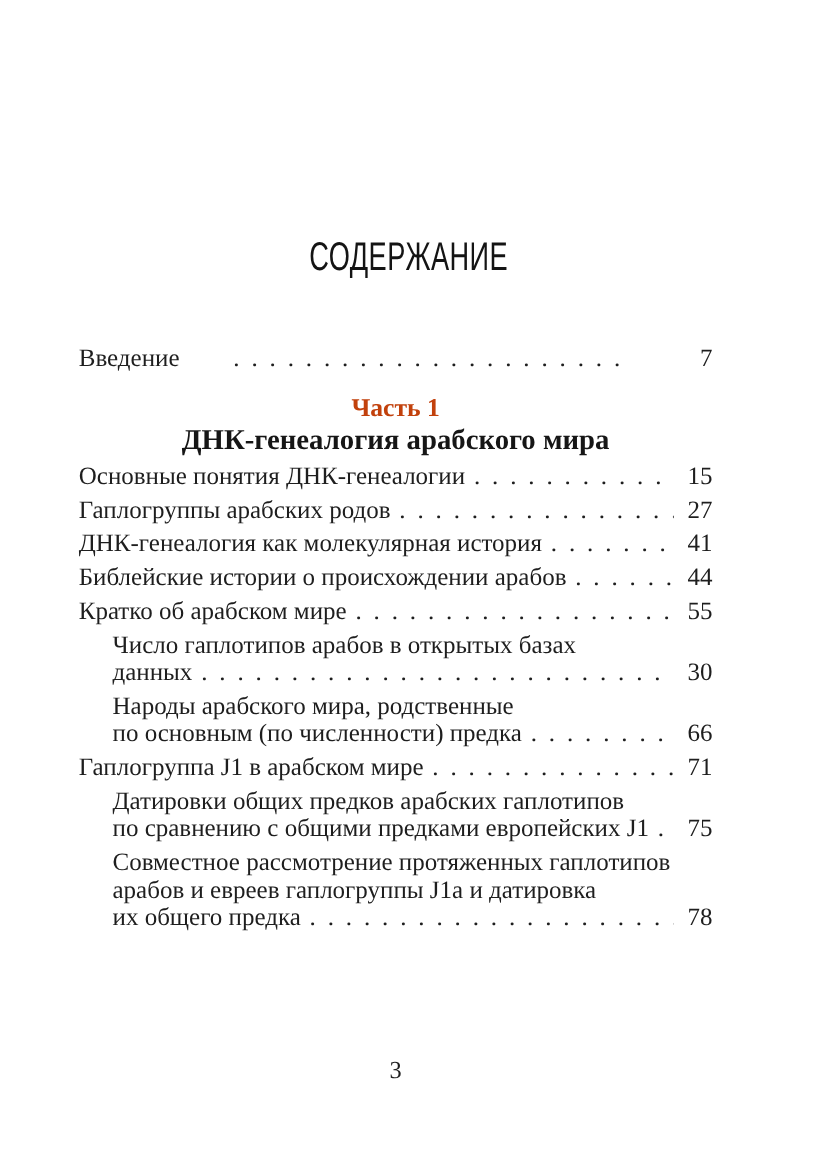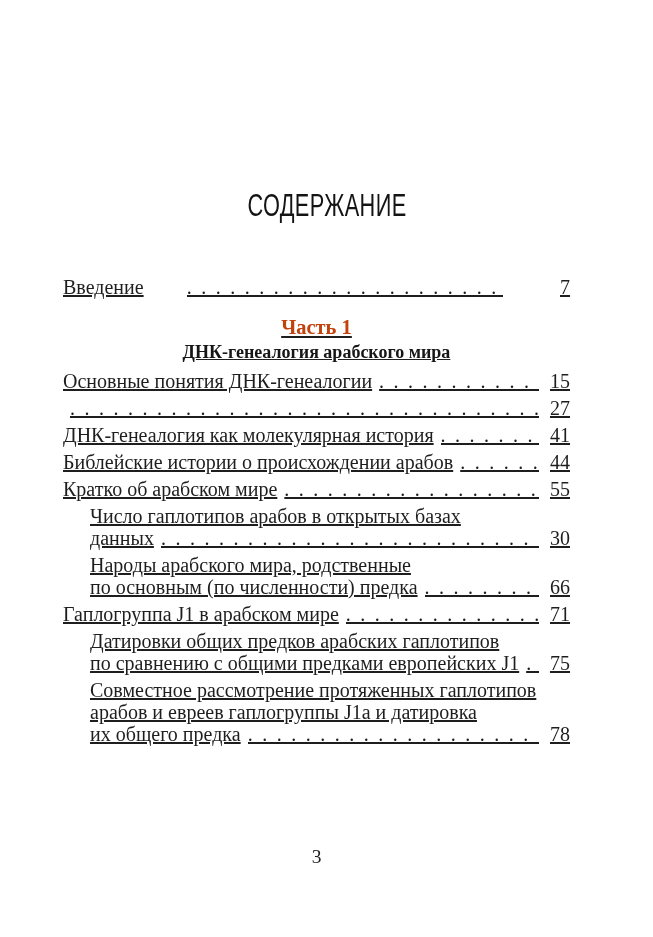--- a/index.html
+++ b/index.html
@@ -10,21 +10,20 @@
   .page {
     position: relative;
     width: 653px;
     height: 933px;
     background: #ffffff;
     box-sizing: border-box;
     padding-top: 186px;
     font-family: "Liberation Serif", serif;
     color: #1e1e1e;
     overflow: hidden;
-    text-decoration: underline;
   }
   .title-wrap {
     text-align: center;
     height: 38px;
     line-height: 38px;
     margin-bottom: 52px;
   }
   .title {
     display: inline-block;
     font-family: "Liberation Sans", sans-serif;
@@ -75,21 +74,21 @@
     text-align: center;
     font-weight: 700;
     font-size: 20.5px;
     line-height: 24px;
     margin-top: 17px;
     color: #c2410c;
   }
   .part-subheading {
     text-align: center;
     font-weight: 700;
-    font-size: 18px;
+    font-size: 23px;
     line-height: 26px;
     color: #161616;
   }
   .entries {
     margin-top: 5px;
   }
   .entry {
     line-height: 22px;
     margin-bottom: 5px;
   }
@@ -132,20 +131,21 @@
     <div class="entries">
         <div class="entry">
           <div class="row">
             <span class="text">Основные понятия ДНК-генеалогии</span>
             <span class="leader"></span>
             <span class="pagenum">15</span>
           </div>
         </div>
         <div class="entry">
           <div class="row">
+            <span class="text">Гаплогруппы арабских родов</span>
             <span class="leader"></span>
             <span class="pagenum">27</span>
           </div>
         </div>
         <div class="entry">
           <div class="row">
             <span class="text">ДНК-генеалогия как молекулярная история</span>
             <span class="leader"></span>
             <span class="pagenum">41</span>
           </div>

